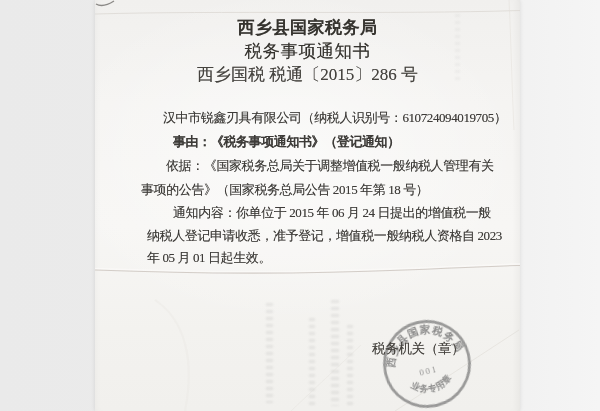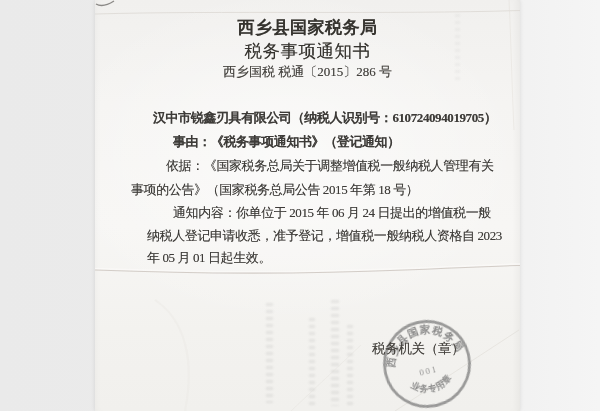--- a/index.html
+++ b/index.html
@@ -24,21 +24,21 @@
   }
   .txt {
     position: absolute;
     color: #3d3b38;
     white-space: nowrap;
     text-shadow: 0 0 0.6px rgba(80,78,75,0.55);
   }
   .center { left: 0; width: 425px; text-align: center; }
   .h1 { top: 16px; font-size: 17px; font-weight: 700; letter-spacing: 0.5px; color: #36342f; }
   .h2 { top: 39px; font-size: 17.5px; font-weight: 400; letter-spacing: 0.5px; color: #36342f; }
-  .docno { top: 63px; font-size: 13px; color: #45433f; }
+  .docno { top: 63px; font-size: 17px; color: #45433f; }
   .body-line { font-size: 13px; letter-spacing: -0.4px; }
   .footer-line { font-size: 13.5px; letter-spacing: -0.3px; z-index: 3; color: #45423e; }
   .seal {
     position: absolute;
     left: 282px; top: 314px;
     width: 100px; height: 100px;
     z-index: 2;
     opacity: 0.82;
     filter: blur(0.35px);
     transform: rotate(-13deg);
@@ -73,24 +73,24 @@
     <div class="bleed" style="left:171px; top:303px; width:7px; height:100px;"></div>
     <div class="bleed" style="left:214px; top:318px; width:6px; height:88px;"></div>
     <div class="bleed" style="left:236px; top:300px; width:8px; height:106px;"></div>
     <div class="bleed" style="left:252px; top:325px; width:6px; height:80px;"></div>
     <div class="bleed" style="left:360px; top:14px; width:5px; height:66px; opacity:0.18;"></div>
 
     <div class="txt center h1">西乡县国家税务局</div>
     <div class="txt center h2">税务事项通知书</div>
     <div class="txt center docno">西乡国税 税通〔2015〕286 号</div>
 
-    <div class="txt body-line" style="left:58px; top:109px;font-weight:bold;">汉中市锐鑫刃具有限公司（纳税人识别号：610724094019705）</div>
+    <div class="txt body-line" style="left:68px; top:109px;">汉中市锐鑫刃具有限公司（纳税人识别号：610724094019705）</div>
     <div class="txt body-line" style="left:78px; top:133px;font-weight:bold;">事由：《税务事项通知书》（登记通知）</div>
     <div class="txt body-line" style="left:71px; top:157px;">依据：《国家税务总局关于调整增值税一般纳税人管理有关</div>
-    <div class="txt body-line" style="left:36px; top:181px;">事项的公告》（国家税务总局公告 2015 年第 18 号）</div>
+    <div class="txt body-line" style="left:46px; top:181px;">事项的公告》（国家税务总局公告 2015 年第 18 号）</div>
     <div class="txt body-line" style="left:78px; top:204px;">通知内容：你单位于 2015 年 06 月 24 日提出的增值税一般</div>
     <div class="txt body-line" style="left:52px; top:227px;">纳税人登记申请收悉，准予登记，增值税一般纳税人资格自 2023</div>
     <div class="txt body-line" style="left:52px; top:249px;">年 05 月 01 日起生效。</div>
 
     <svg class="seal" viewBox="0 0 100 100" aria-hidden="false">
       <defs>
         <path id="arcTop" d="M 17.5,58 A 33,33 0 1 1 82.5,58" fill="none"></path>
         <path id="arcBottom" d="M 30.2,69.8 A 28,28 0 0 0 69.8,69.8" fill="none"></path>
       </defs>
       <circle cx="50" cy="50" r="42.5" fill="none" stroke="#7b7b7b" stroke-width="2.8" opacity="0.9"></circle>

